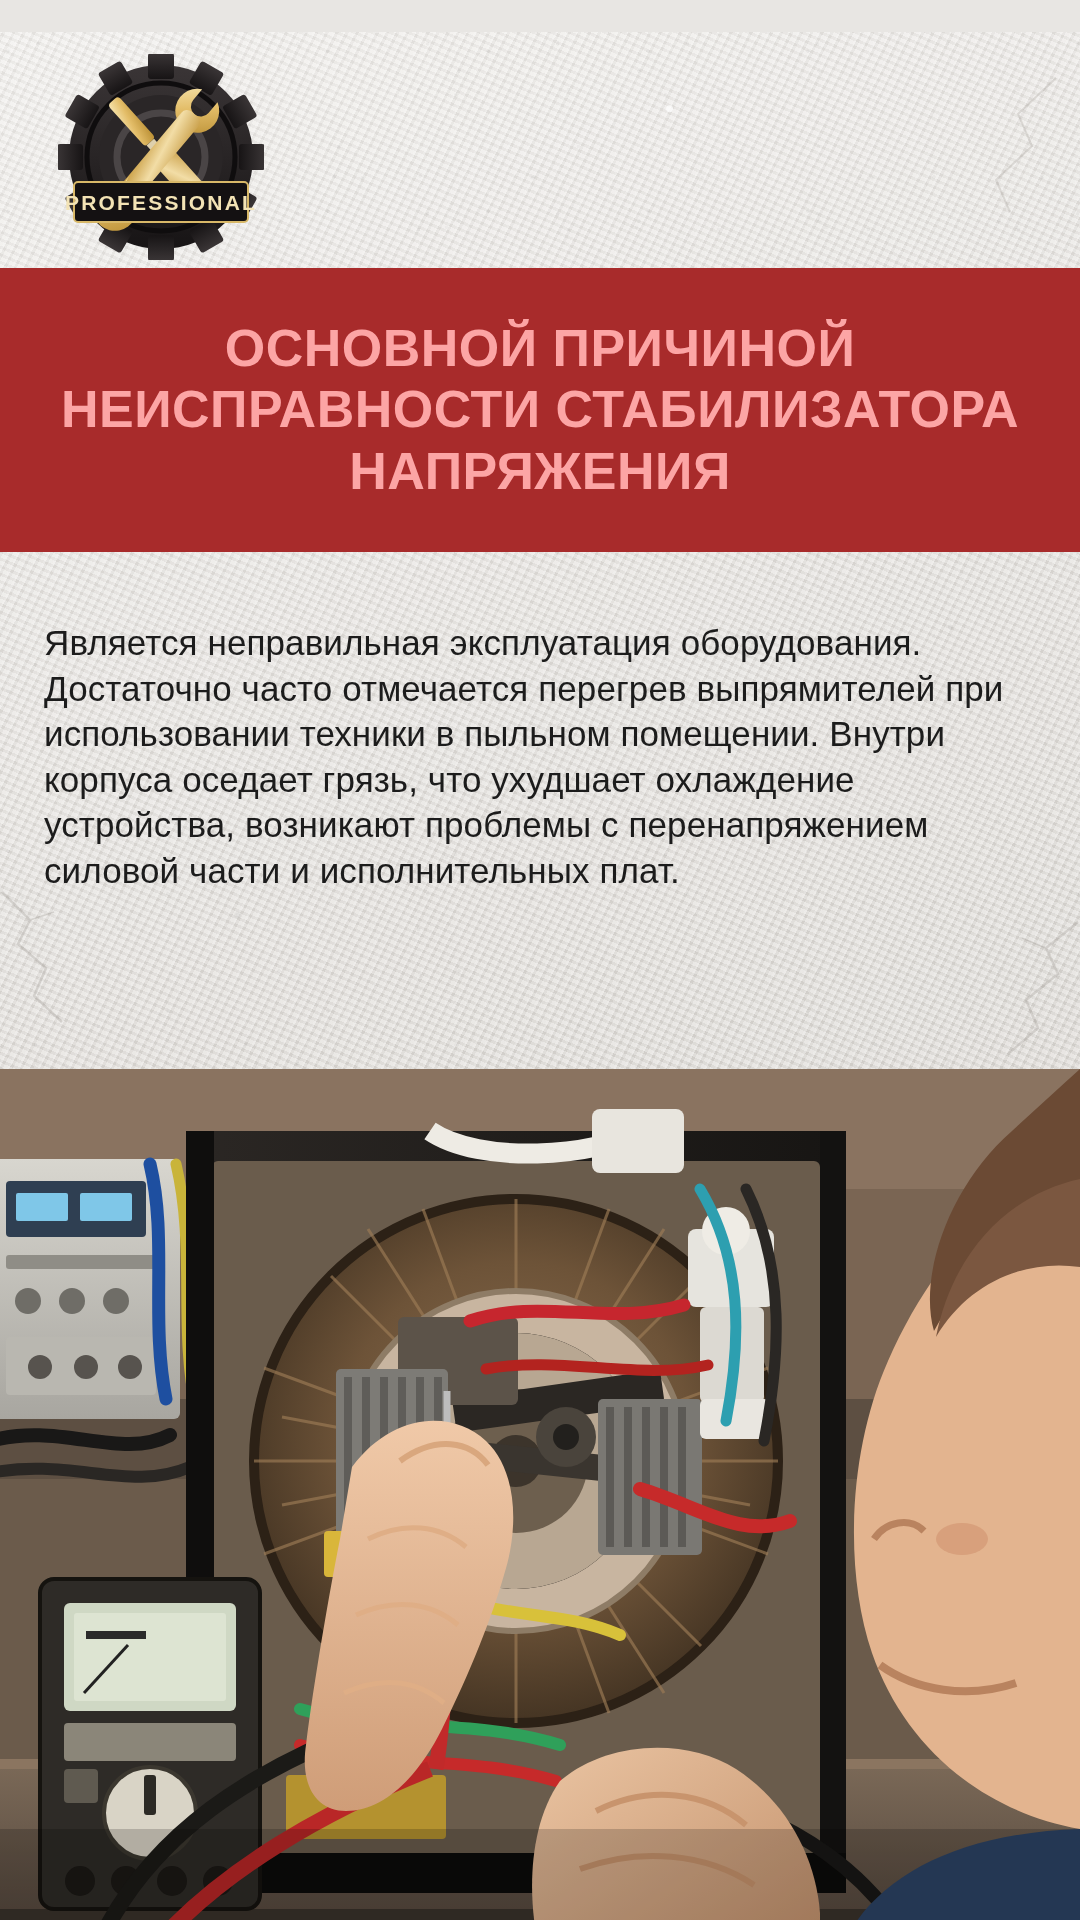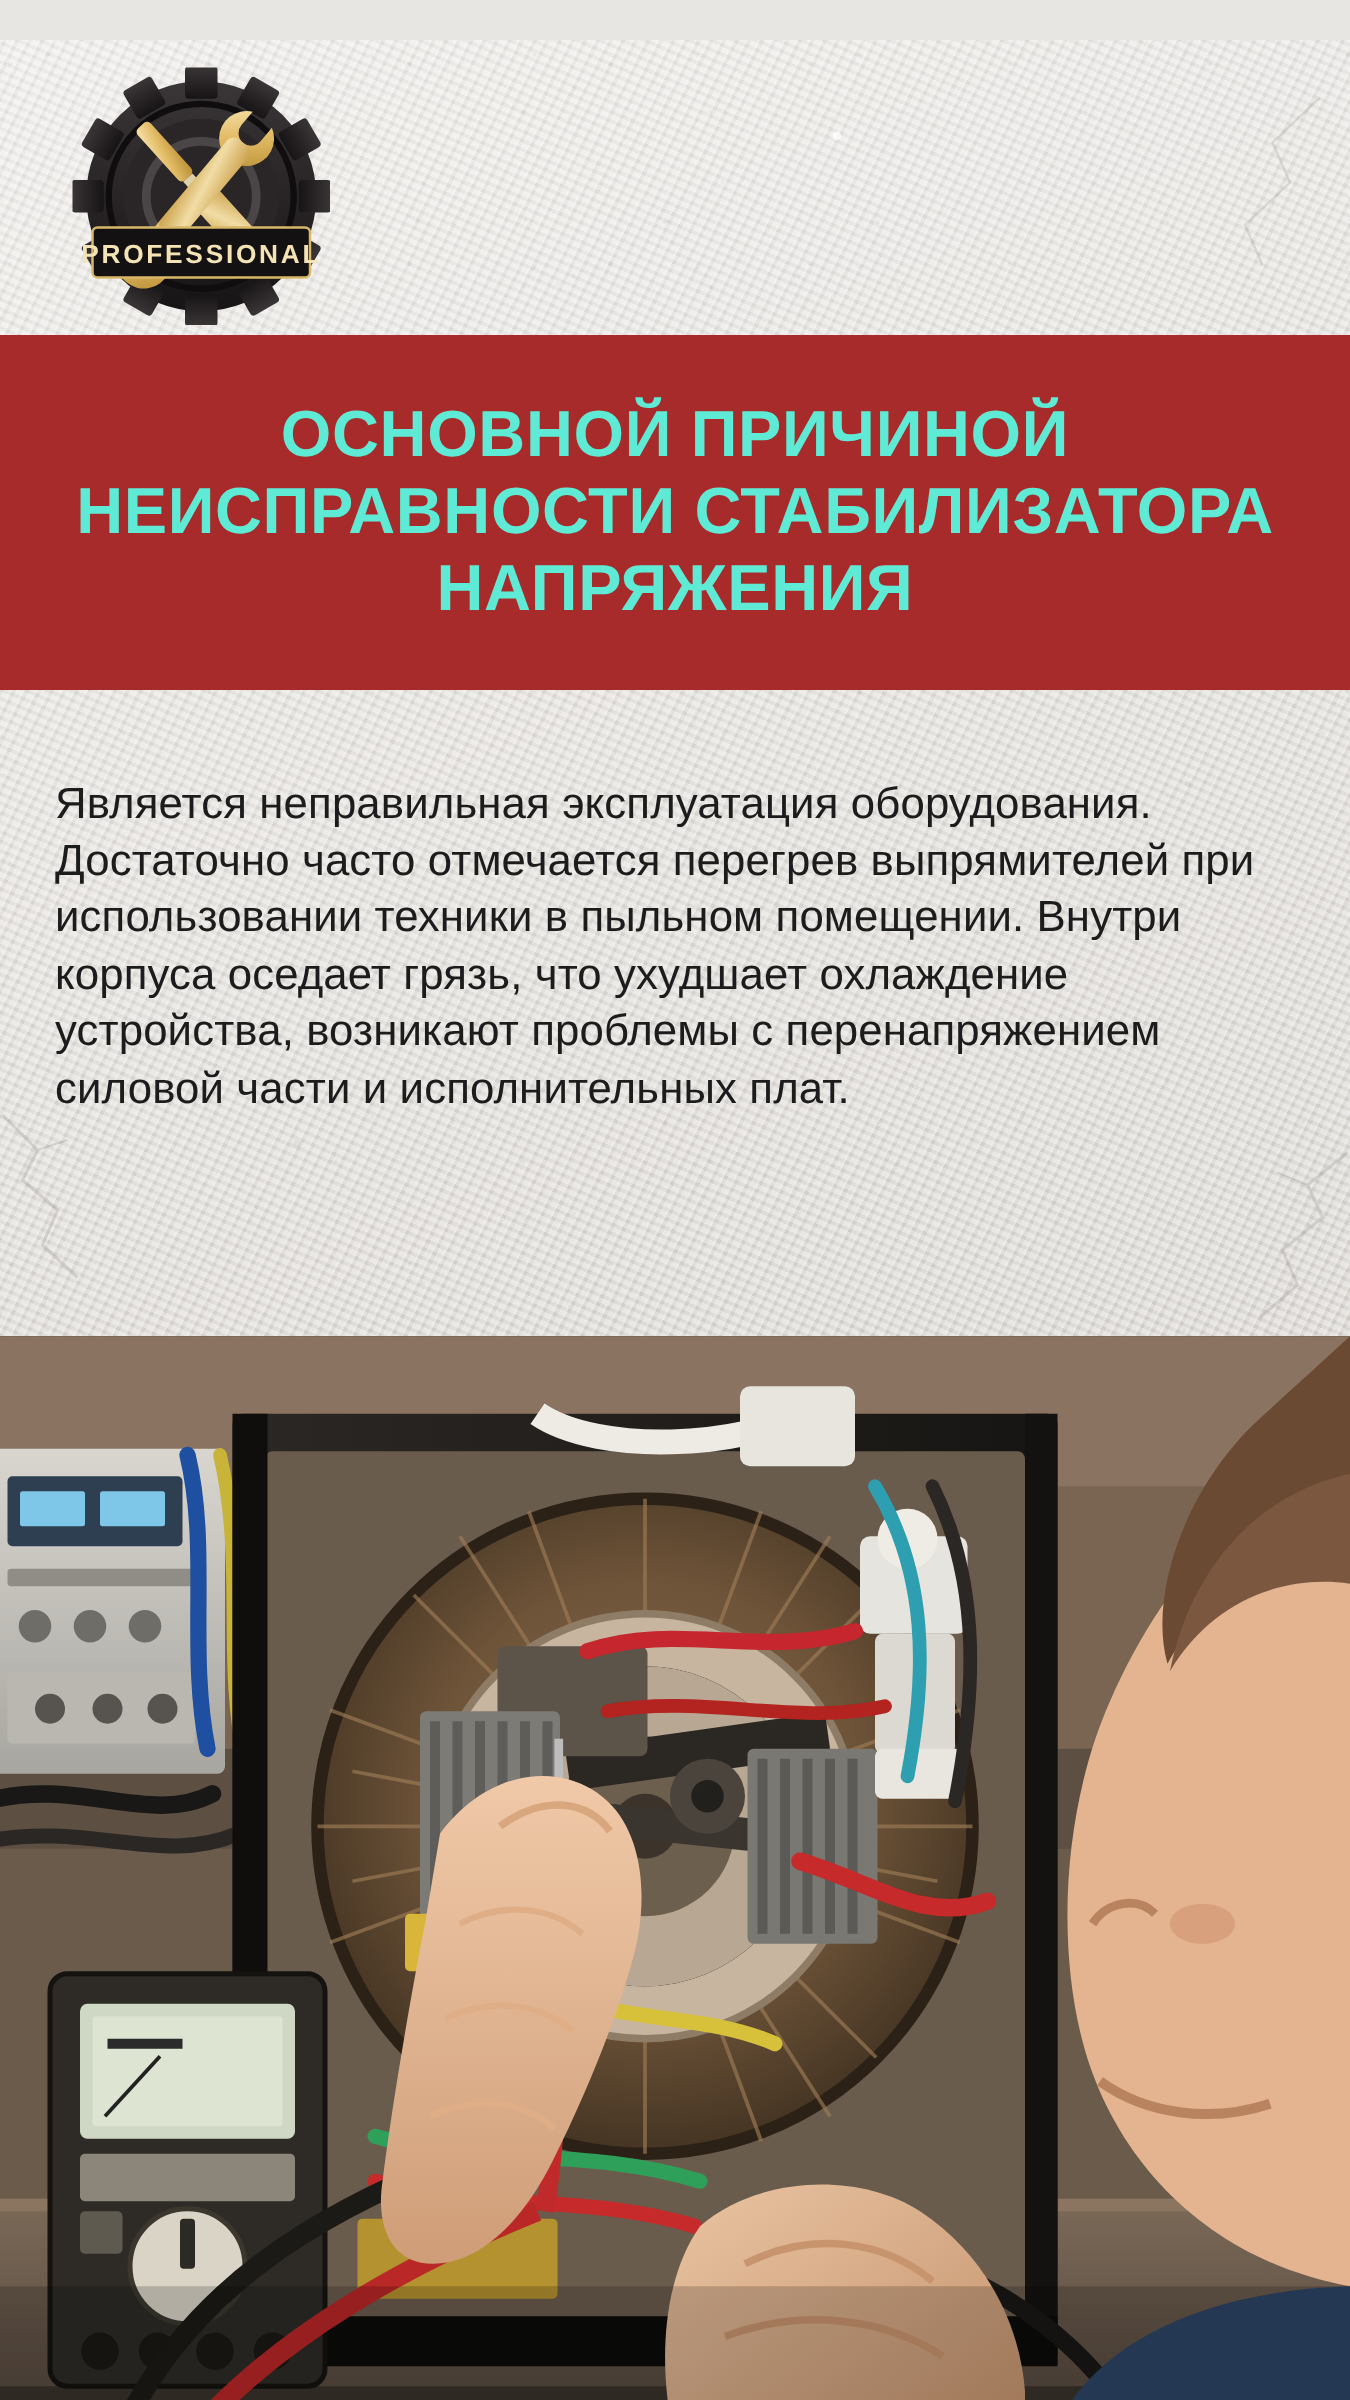--- a/index.html
+++ b/index.html
@@ -82,21 +82,21 @@
     top: 236px;
     width: 1080px;
     height: 284px;
     background: #a82b2b;
     display: flex;
     align-items: center;
     justify-content: center;
     z-index: 4;
   }
   .title-band h1 {
-    color: #5eead4;
+    color: #fca5a5;
     font-size: 52px;
     line-height: 1.18;
     letter-spacing: .5px;
     font-weight: 800;
     text-align: center;
     text-transform: uppercase;
     padding: 0 34px;
     font-family: "Liberation Sans", sans-serif;
   }
 

